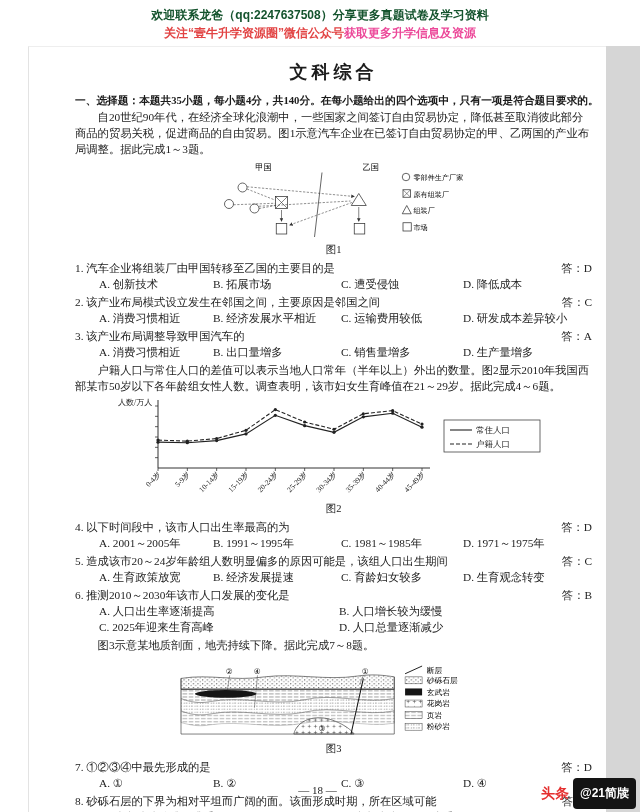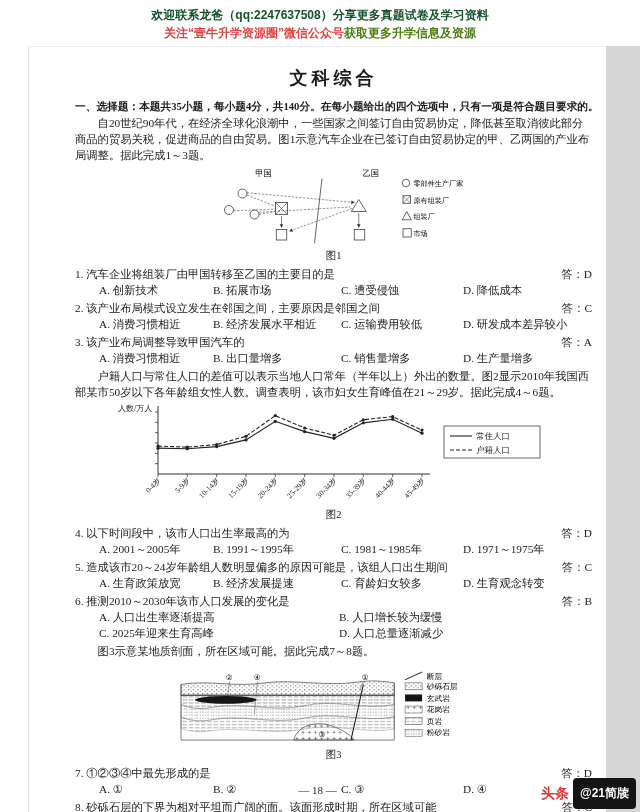--- a/index.html
+++ b/index.html
@@ -3,26 +3,26 @@
 <meta charset="utf-8">
 <style>
   html,body{margin:0;padding:0;background:#fff;width:640px;height:812px;overflow:hidden}
   .sheet{position:relative;width:640px;height:812px;background:#fff;
          font-family:"Liberation Serif","DejaVu Serif",serif;color:#1c1c1c}
   .hdr{position:absolute;top:6px;left:0;right:0;text-align:center;
        font-family:"Liberation Sans","DejaVu Sans",sans-serif;font-weight:bold;
        font-size:12px;line-height:1.5}
   .l1{color:#14532d}
   .l2a{color:#e24444}
-  .l2b{color:#4d7c0f}
+  .l2b{color:#ec4899}
   .edge-right{position:absolute;top:46px;right:0;width:34px;bottom:0;background:#d6d6d6}
   .pageline{position:absolute;left:28px;top:46px;right:34px;bottom:0;
             border-left:1px solid #e3e3e3;border-top:1px solid #eeeeee;pointer-events:none}
   .doc{position:absolute;top:46px;left:29px;width:577px;bottom:0;box-sizing:border-box;
-       padding:16px 14px 0 46px;font-size:11.3px;line-height:1.42;overflow:hidden}
+       padding:10px 14px 0 46px;font-size:11.3px;line-height:1.42;overflow:hidden}
   .title{text-align:center;font-size:18px;font-weight:bold;letter-spacing:4px;margin:4px 0 7px}
   .sec{font-weight:bold;font-size:10.7px;white-space:nowrap}
   .para{text-indent:2em;margin:1px 0}
   .q{margin:1px 0}
   .qline{display:flex;justify-content:space-between}
   .ans{flex:none;margin-left:8px}
   .opts{display:grid;padding-left:24px;margin:0 0 2px}
   .opts4{grid-template-columns:114px 128px 122px auto}
   .opts2{grid-template-columns:240px auto}
   .fig{text-align:center;margin:2px 0}
@@ -239,21 +239,21 @@
         <span class="ans">答：B</span>
       </div>
       <div class="opts opts2">
         <span>A. 人口出生率逐渐提高</span>
         <span>B. 人口增长较为缓慢</span>
         <span>C. 2025年迎来生育高峰</span>
         <span>D. 人口总量逐渐减少</span>
       </div>
     </div>
 
-    <p class="para">图3示意某地质剖面，所在区域可能。据此完成7～8题。</p>
+    <p class="para">图3示意某地质剖面，地壳持续下降。据此完成7～8题。</p>
 
     <div class="fig">
       <svg width="340" height="87" viewBox="0 0 440 112">
         <defs>
           <pattern id="pGravel" width="6" height="5" patternUnits="userSpaceOnUse">
             <circle cx="2" cy="2" r="0.9" fill="#444"></circle>
               <circle cx="5" cy="4" r="0.7" fill="#444"></circle>
           </pattern>
           <pattern id="pShale" width="8" height="4" patternUnits="userSpaceOnUse">
             <line x1="0" y1="2" x2="6" y2="2" stroke="#555" stroke-width="0.7"></line>

